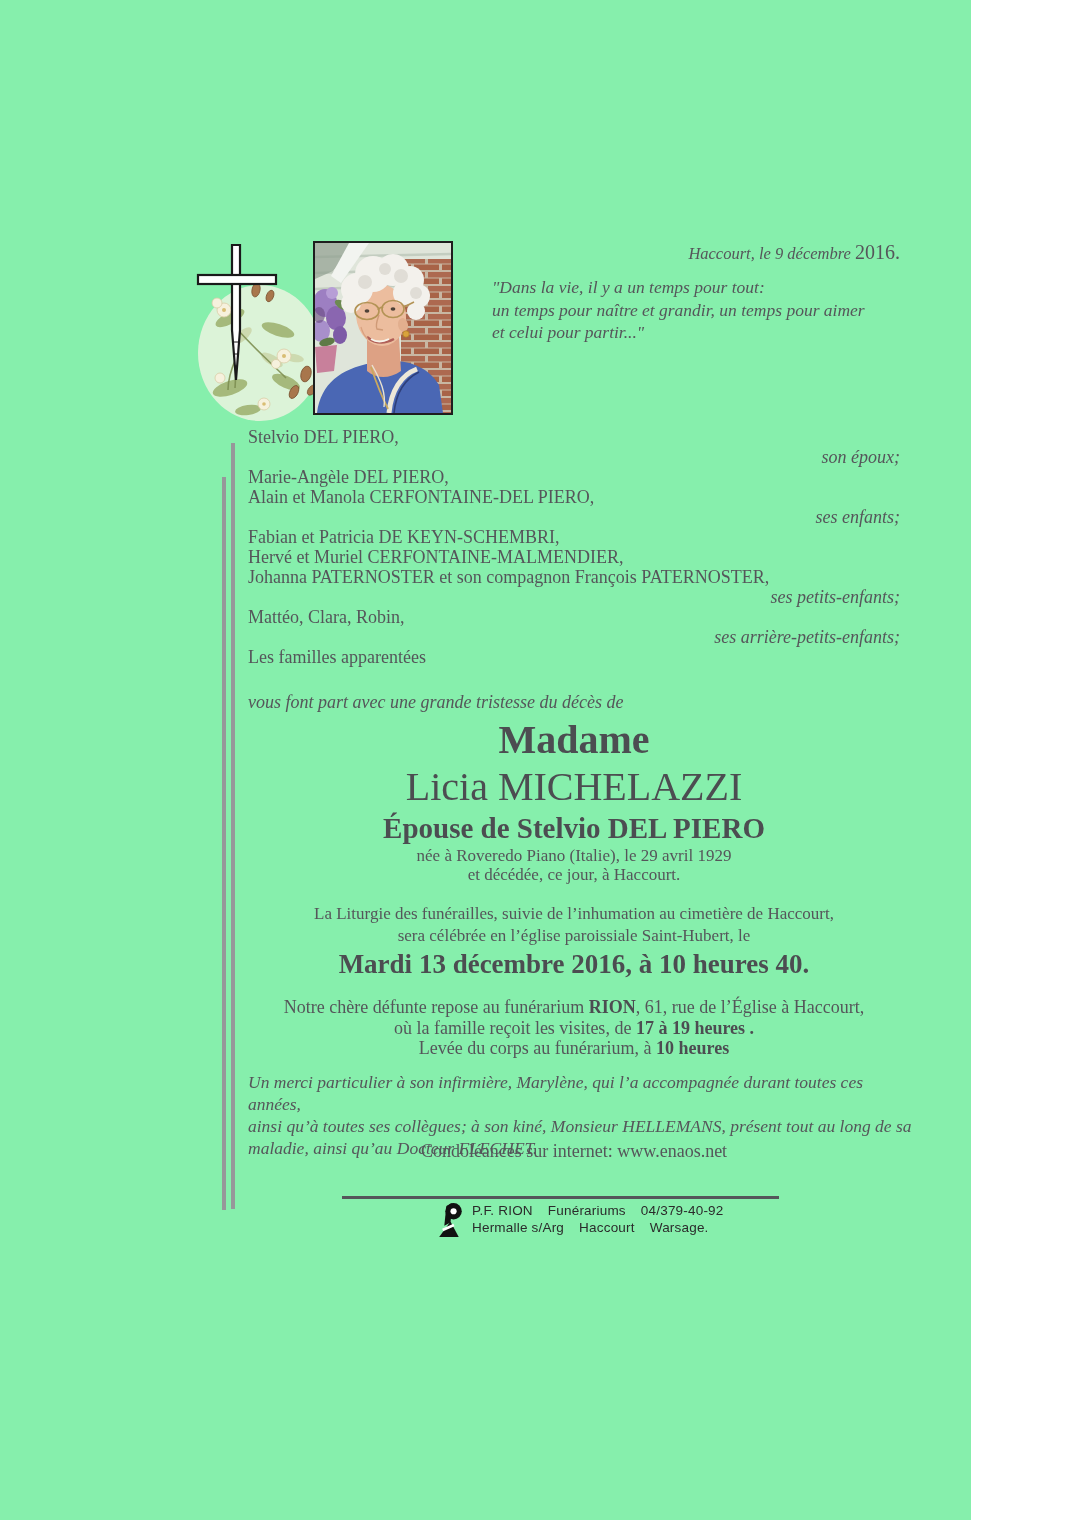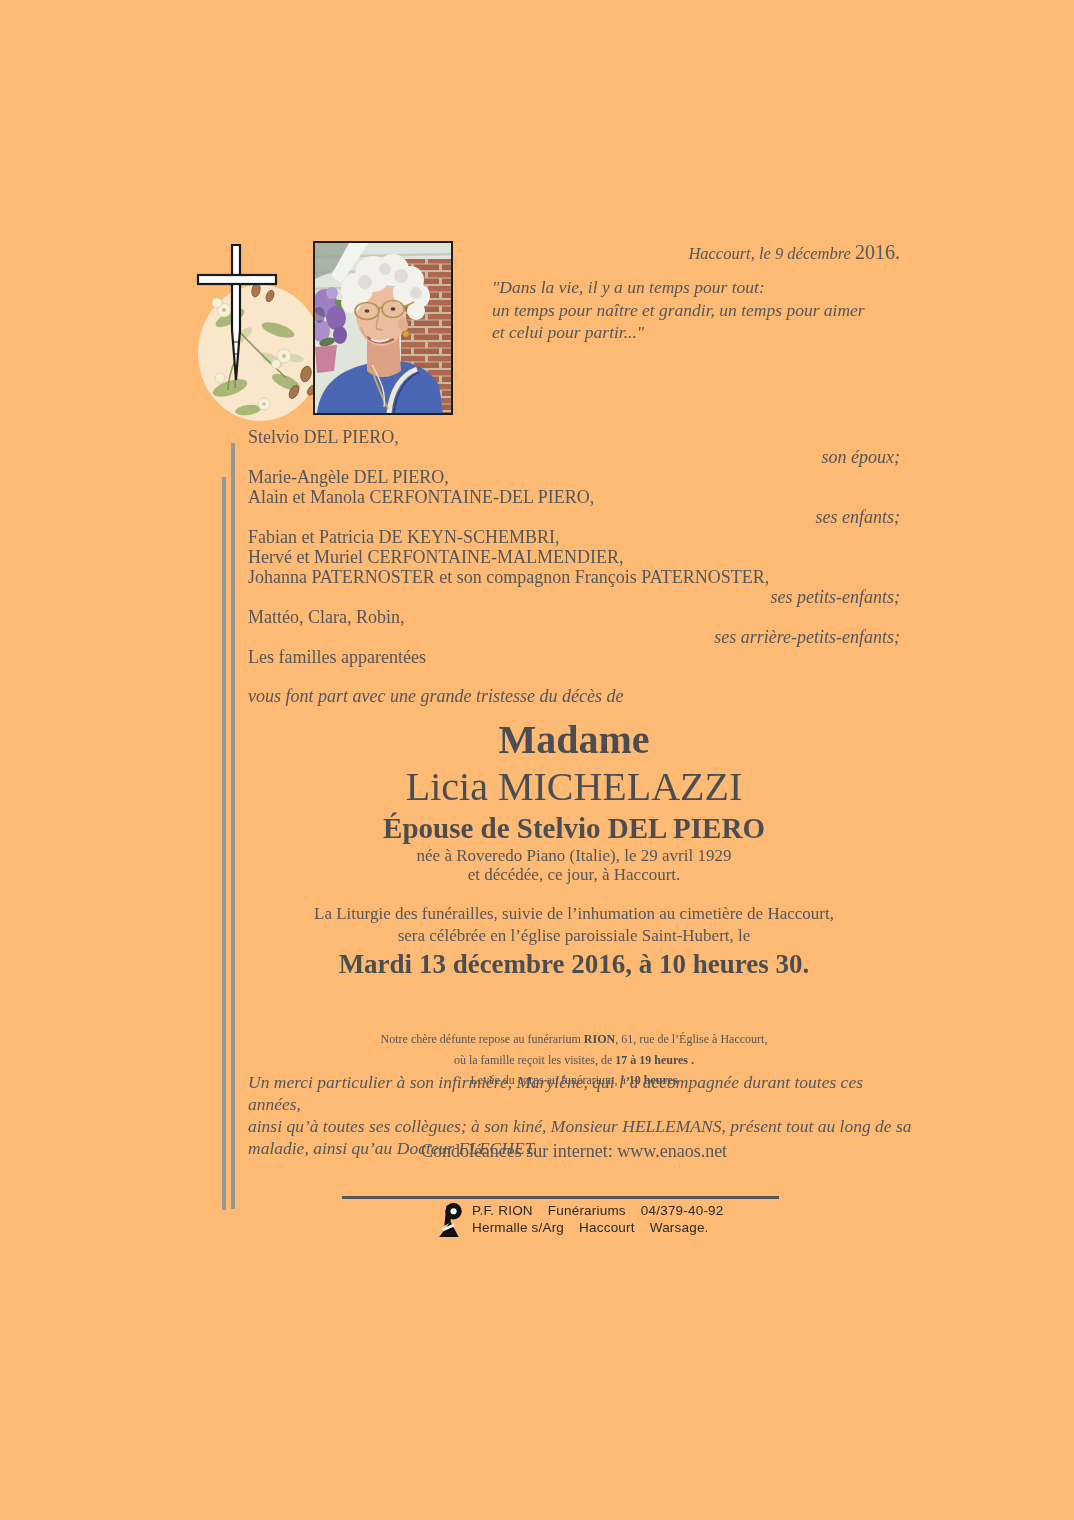--- a/index.html
+++ b/index.html
@@ -1,17 +1,17 @@
 <!DOCTYPE html>
 <html><head>
 <meta charset="utf-8">
 <style>
   html,body { margin:0; padding:0; background:#ffffff; }
   .page {
-    position:relative; width:1074px; height:1520px; background:#fdba74;
+    position:relative; width:971px; height:1520px; background:#86efac;
     font-family:"Liberation Serif", serif; color:#55565a; overflow:hidden;
   }
   
   .cross-art { position:absolute; left:190px; top:238px; width:148px; height:186px; }
   .photo {
     position:absolute; left:313px; top:241px; width:136px; height:170px;
     border:2px solid #1e1e1e; background:#dfe5da;
   }
   .photo svg { display:block; width:136px; height:170px; }
 
@@ -27,32 +27,32 @@
   }
 
   
   .vbar { position:absolute; width:4px; background:#97979a; }
   .vbar.inner { left:231px; top:443px; height:766px; }
   .vbar.outer { left:222px; top:477px; height:733px; }
 
   
   .family { position:absolute; left:248px; top:427px; width:652px; font-size:18px; line-height:20px; }
   .family .relation { text-align:right; font-style:italic; }
-  .family .announcement { margin-top:19px; font-style:italic; }
+  .family .announcement { margin-top:25px; font-style:italic; }
 
   
   .deceased { position:absolute; left:248px; top:716px; width:652px; text-align:center; color:#4c4d51; }
   .deceased .title  { font-size:40px; font-weight:bold; line-height:47px; }
   .deceased .name   { font-size:40px; font-weight:normal; line-height:48px; }
   .deceased .spouse { font-size:29px; font-weight:bold; line-height:35px; }
   .deceased .birth, .deceased .death { font-size:17px; line-height:19px; font-weight:normal; color:#55565a; }
 
   .ceremony { position:absolute; left:248px; top:903px; width:652px; text-align:center; font-size:17px; line-height:21.5px; }
   .big-date { position:absolute; left:248px; top:949px; width:652px; text-align:center; font-size:27px; font-weight:bold; color:#4c4d51; }
-  .repose   { position:absolute; left:248px; top:997px; width:652px; text-align:center; font-size:12px; line-height:20.5px;margin-top:32px; }
+  .repose   { position:absolute; left:248px; top:997px; width:652px; text-align:center; font-size:18px; line-height:20.5px; }
   .repose b, .big-date, .deceased b { color:#4c4d51; }
 
   .thanks {
     position:absolute; left:248px; top:1071px; width:664px;
     font-style:italic; font-size:17.5px; line-height:22px;
   }
   .condolences { position:absolute; left:248px; top:1141px; width:652px; text-align:center; font-size:18px; }
 
   
   .footer-rule { position:absolute; left:342px; top:1196px; width:437px; height:3px; background:#55565a; }
@@ -231,21 +231,21 @@
     <div class="name">Licia MICHELAZZI</div>
     <div class="spouse">Épouse de Stelvio DEL PIERO</div>
     <div class="birth">née à Roveredo Piano (Italie), le 29 avril 1929</div>
     <div class="death">et décédée, ce jour, à Haccourt.</div>
   </div>
 
   <div class="ceremony">
     <div>La Liturgie des funérailles, suivie de l’inhumation au cimetière de Haccourt,</div>
     <div>sera célébrée en l’église paroissiale Saint-Hubert, le</div>
   </div>
-  <div class="big-date">Mardi 13 décembre 2016, à 10 heures 30.</div>
+  <div class="big-date">Mardi 13 décembre 2016, à 10 heures 40.</div>
 
   <div class="repose">
     <div><span>Notre chère défunte repose au funérarium </span><b>RION</b><span>, 61, rue de l’Église à Haccourt,</span></div>
     <div><span>où la famille reçoit les visites, de </span><b>17 à 19 heures .</b></div>
     <div><span>Levée du corps au funérarium, à </span><b>10 heures</b></div>
   </div>
 
   <div class="thanks">
     <div>Un merci particulier à son infirmière, Marylène, qui l’a accompagnée durant toutes ces années,</div>
     <div>ainsi qu’à toutes ses collègues; à son kiné, Monsieur HELLEMANS, présent tout au long de sa</div>

